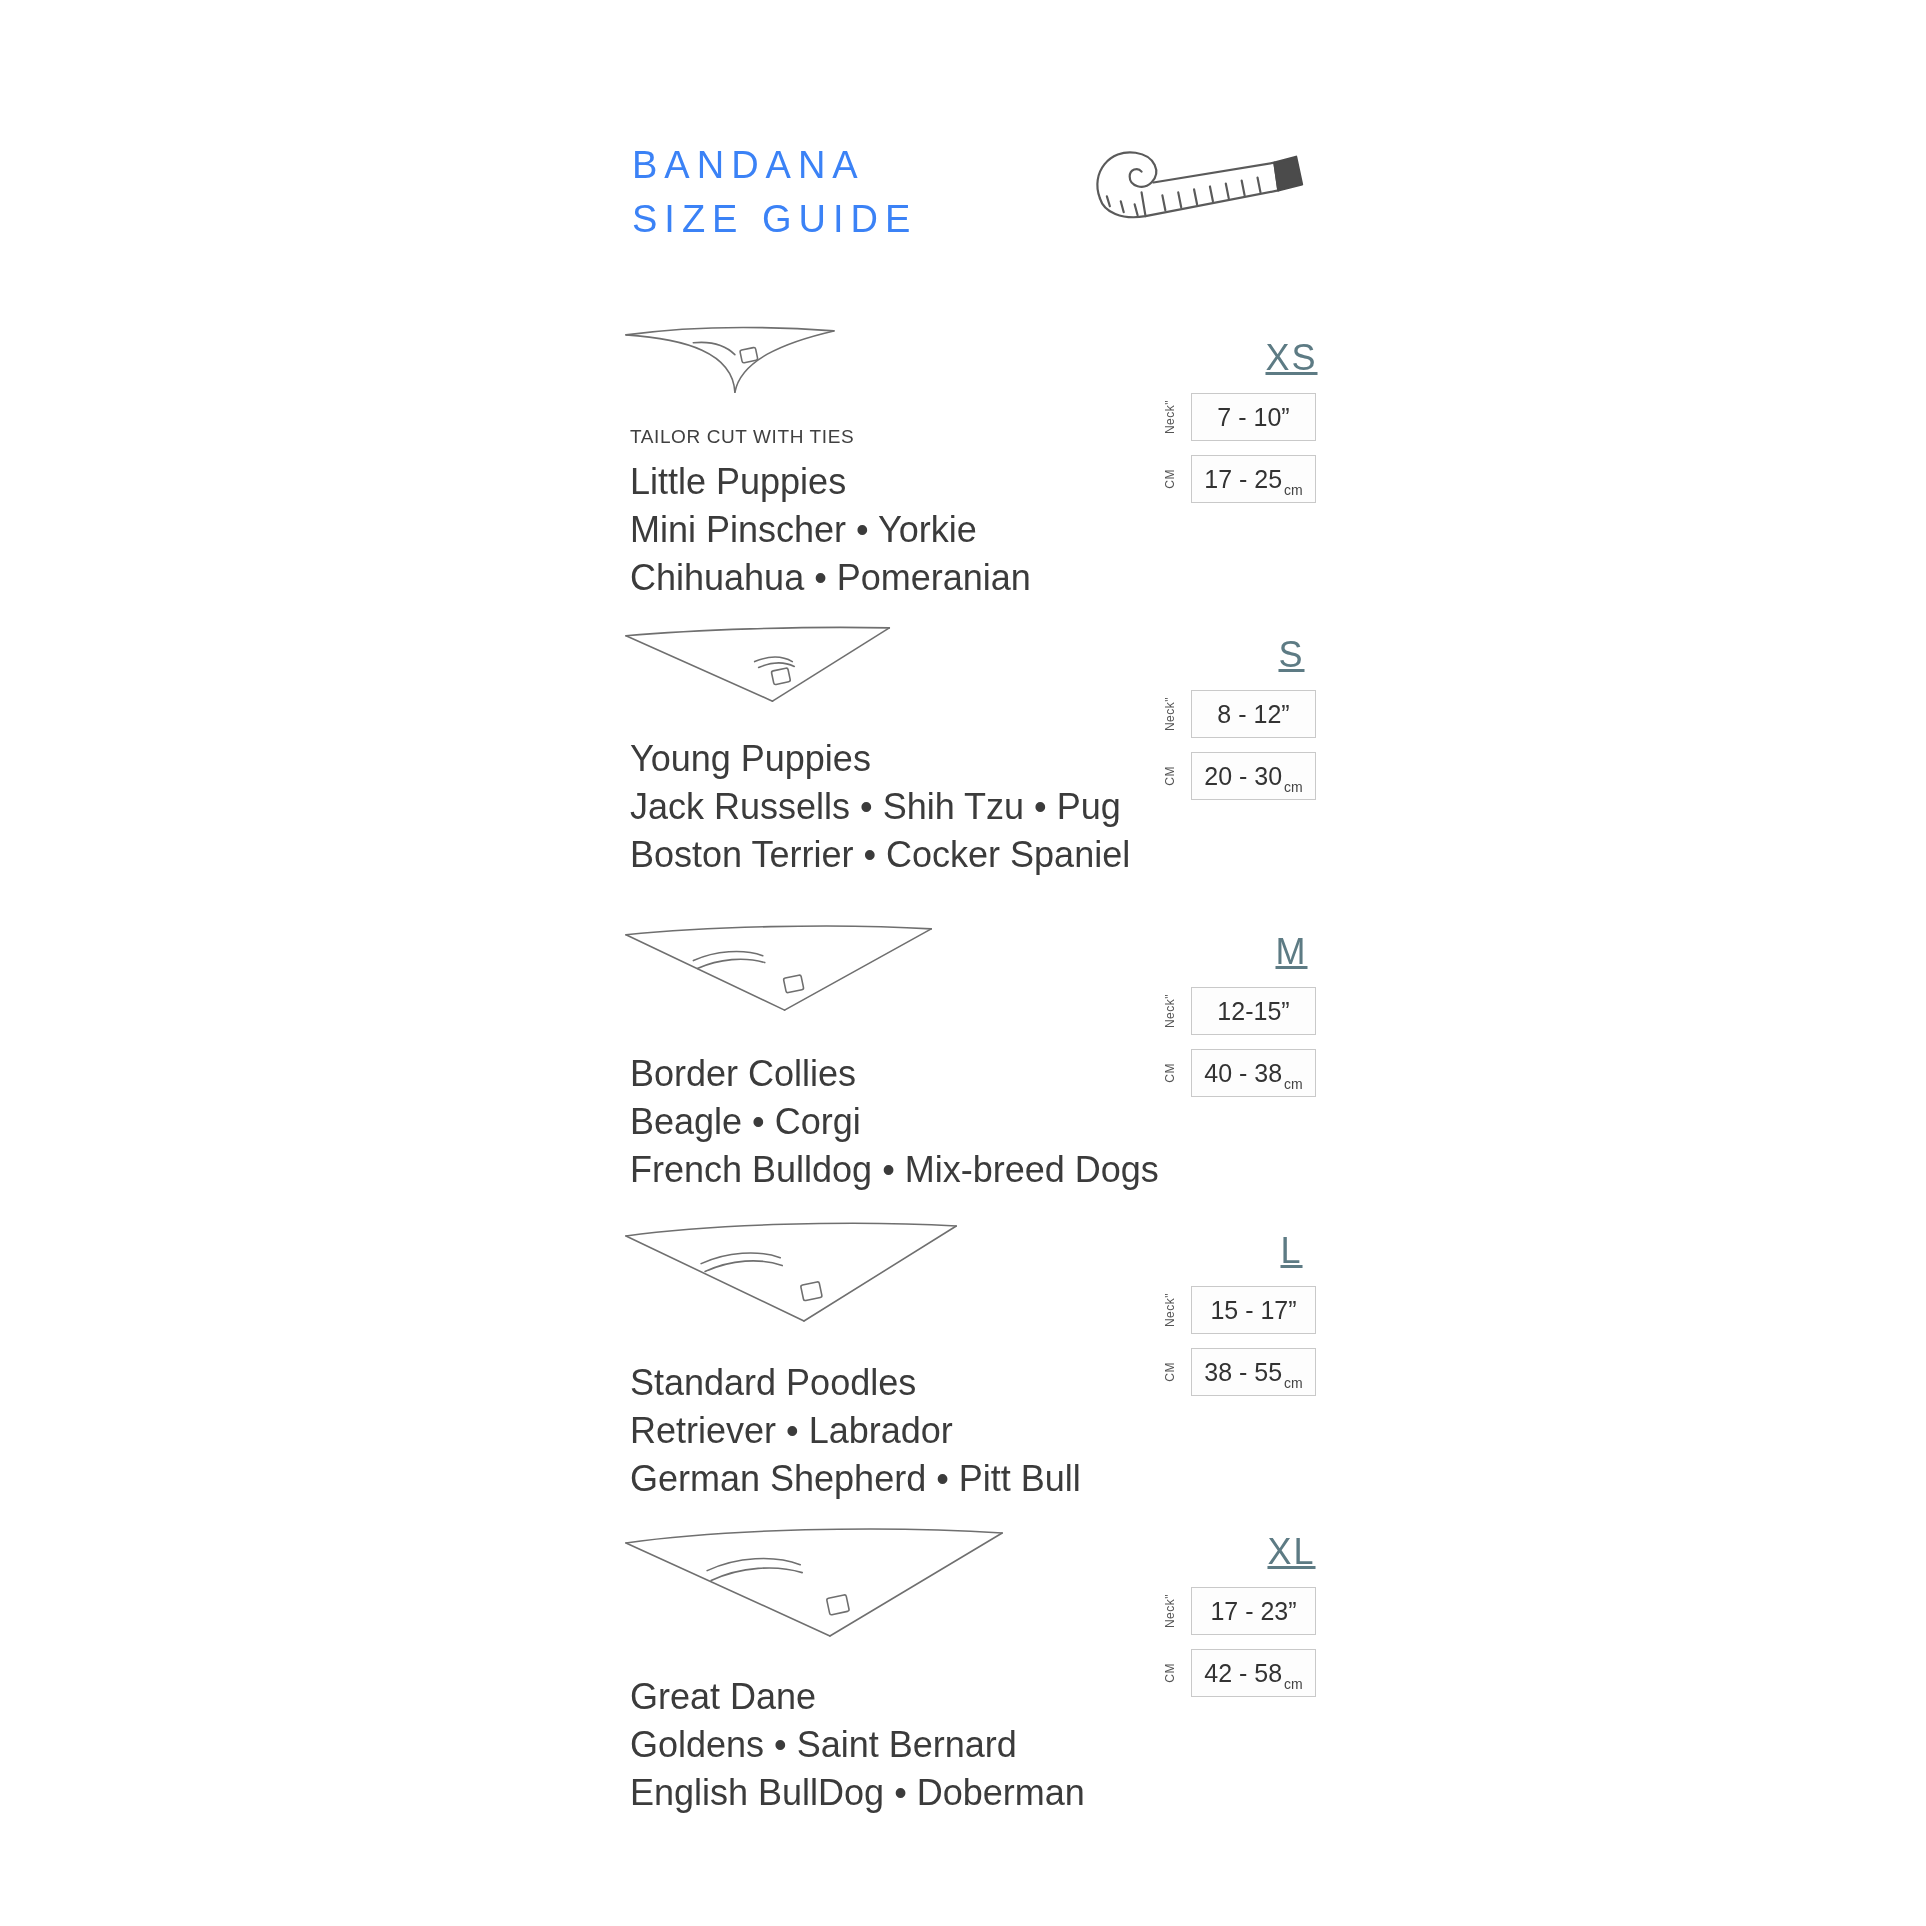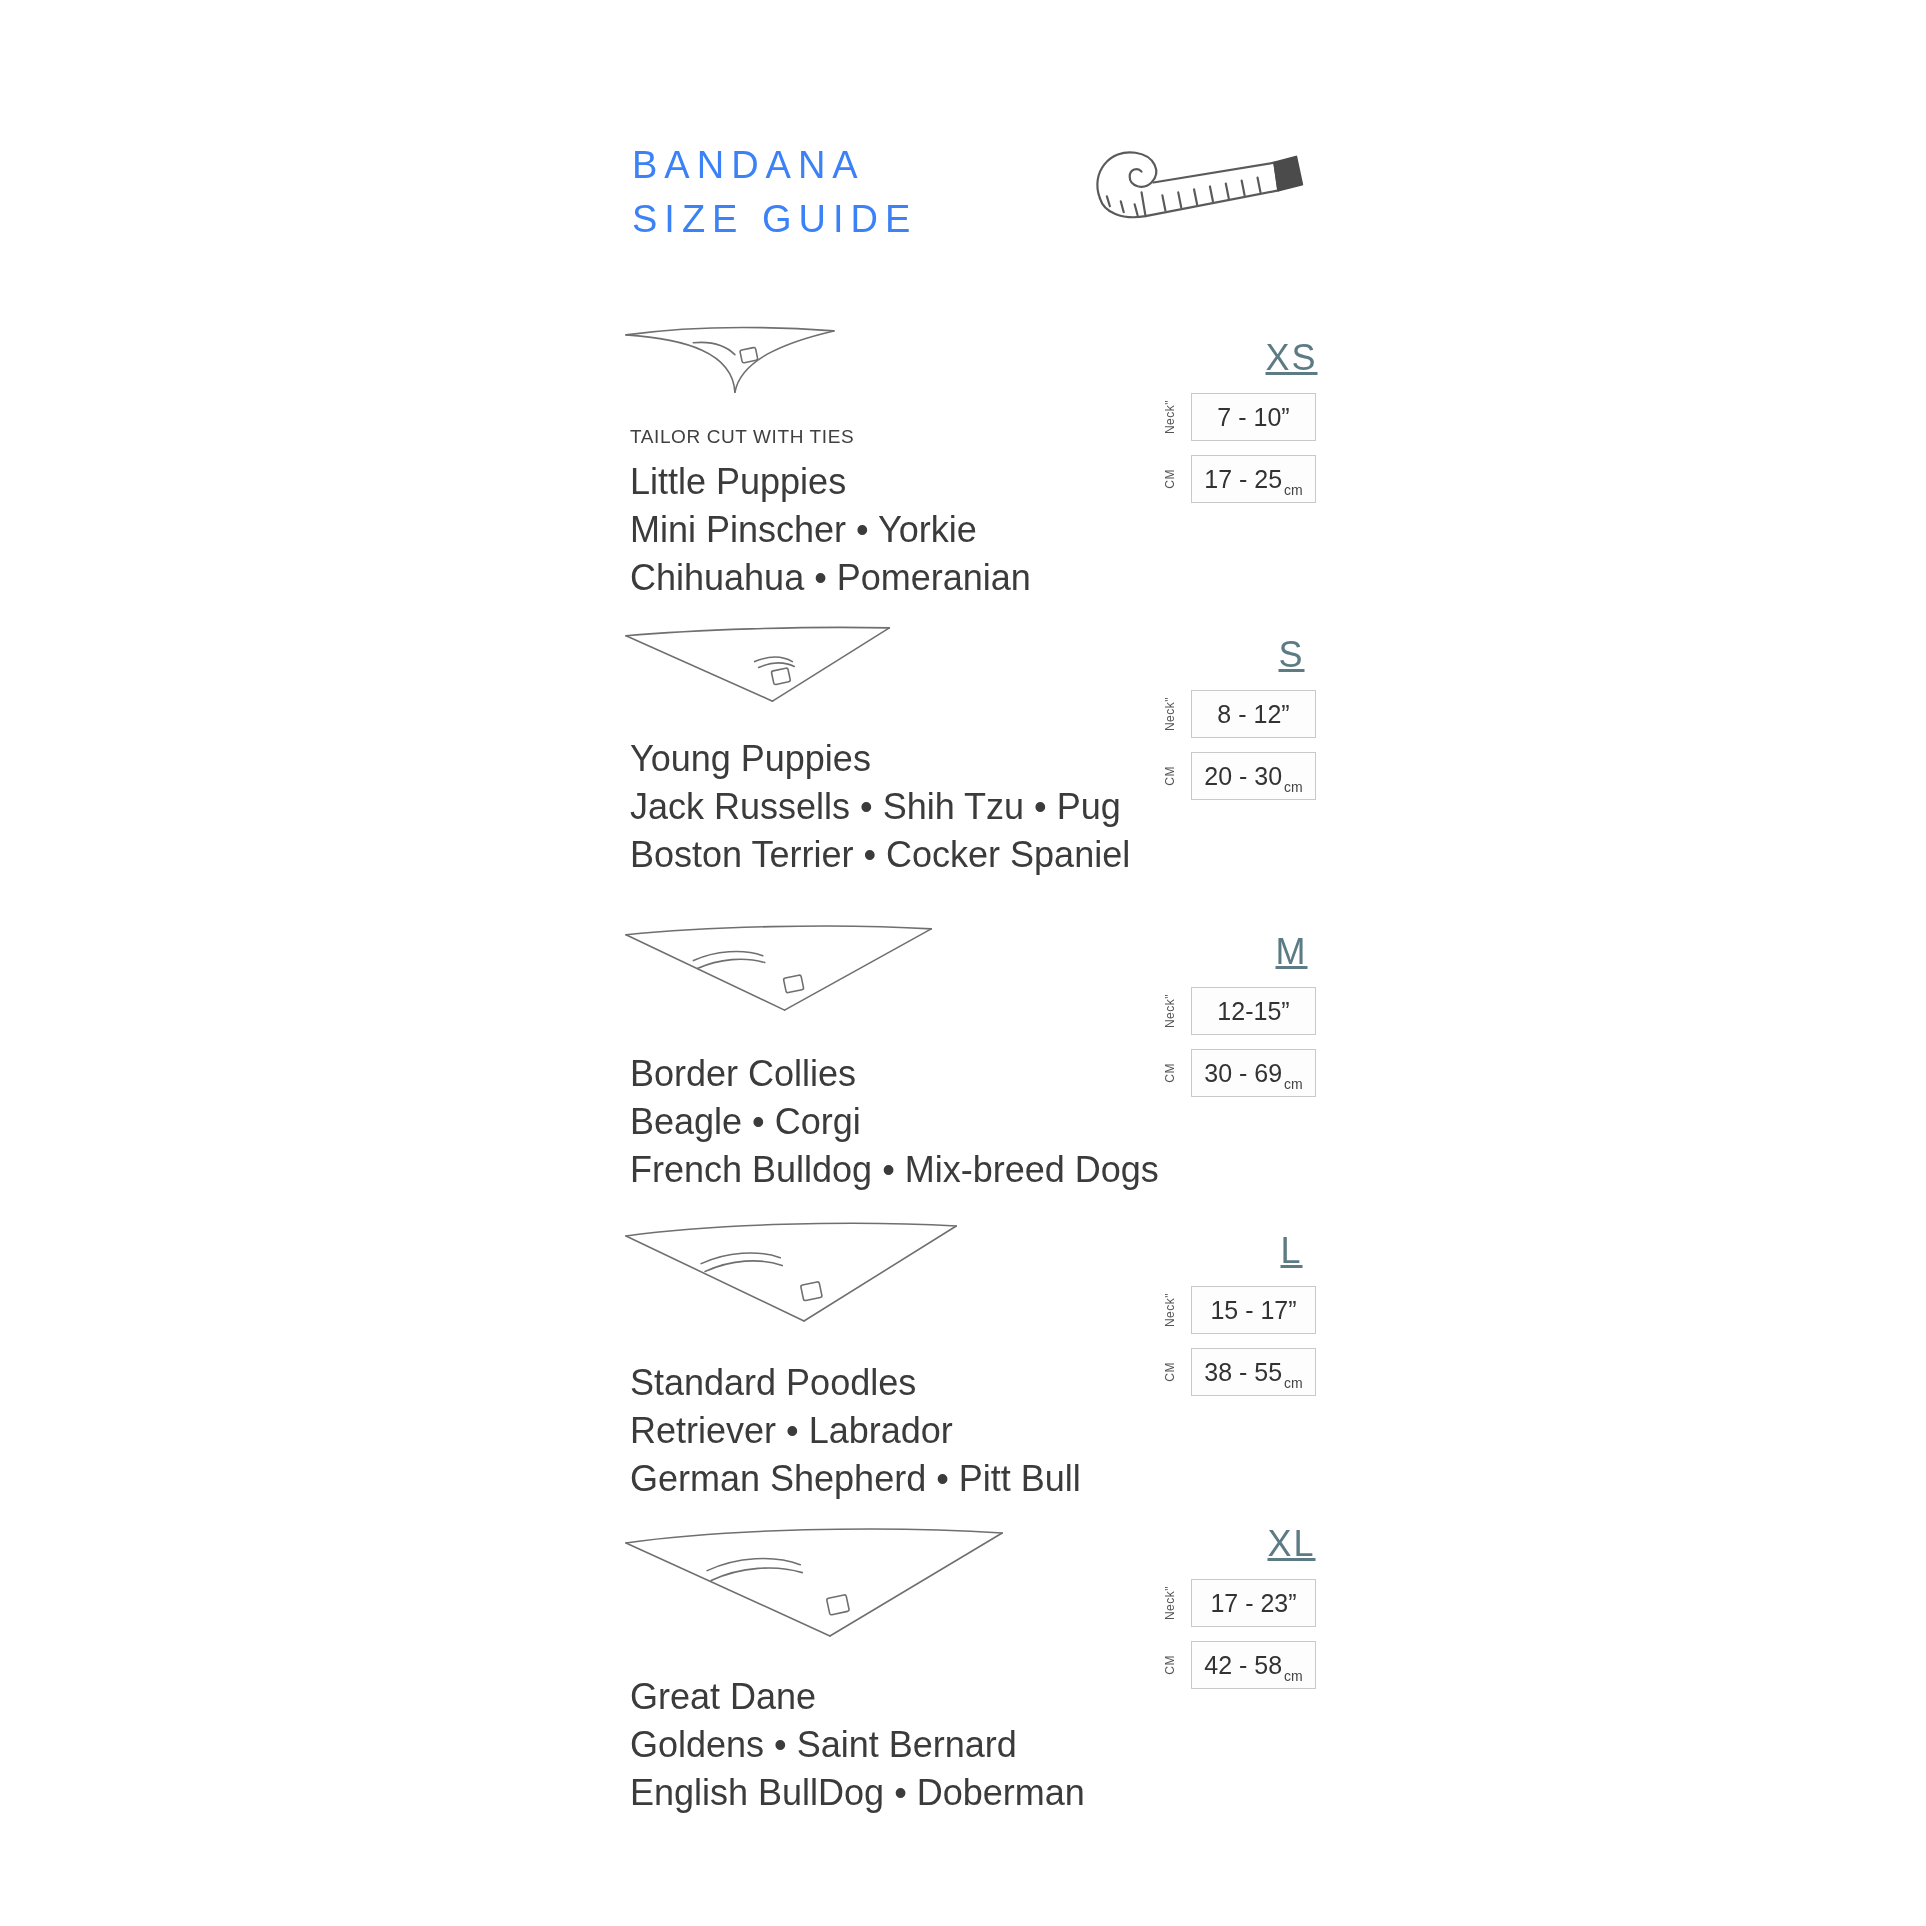--- a/index.html
+++ b/index.html
@@ -249,21 +249,21 @@
     </div>
     <div class="size-block" style="top:20px;">
       <div class="size-label">M</div>
       <div class="measure">
         <div class="m-tag">Neck"</div>
         <div class="m-box">12-15”</div>
       </div>
       <div class="measure">
         <div class="m-tag">CM</div>
         <div class="m-box">
-          <span>30 - 69</span>
+          <span>40 - 38</span>
           <span class="unit">cm</span>
         </div>
       </div>
     </div>
   </div>
 
   <div class="row" style="top:1210px;">
     <div class="shape-wrap">
       <svg viewBox="0 0 360 130" width="356" height="129">
         <g fill="none" stroke="#6f6f6f" stroke-width="1.6" stroke-linejoin="round" stroke-linecap="round">
@@ -308,21 +308,21 @@
           <path d="M88 66 C118 52, 154 50, 180 58"></path>
           <rect x="206" y="82" width="20" height="17" rx="2" transform="rotate(-12 216 90)"></rect>
         </g>
       </svg>
     </div>
     <div class="caption" style="top:158px;">
       <div class="lines">Great Dane
 Goldens • Saint Bernard
 English BullDog • Doberman</div>
     </div>
-    <div class="size-block" style="top:8px;">
+    <div class="size-block" style="top:16px;">
       <div class="size-label">XL</div>
       <div class="measure">
         <div class="m-tag">Neck"</div>
         <div class="m-box">17 - 23”</div>
       </div>
       <div class="measure">
         <div class="m-tag">CM</div>
         <div class="m-box">
           <span>42 - 58</span>
           <span class="unit">cm</span>

